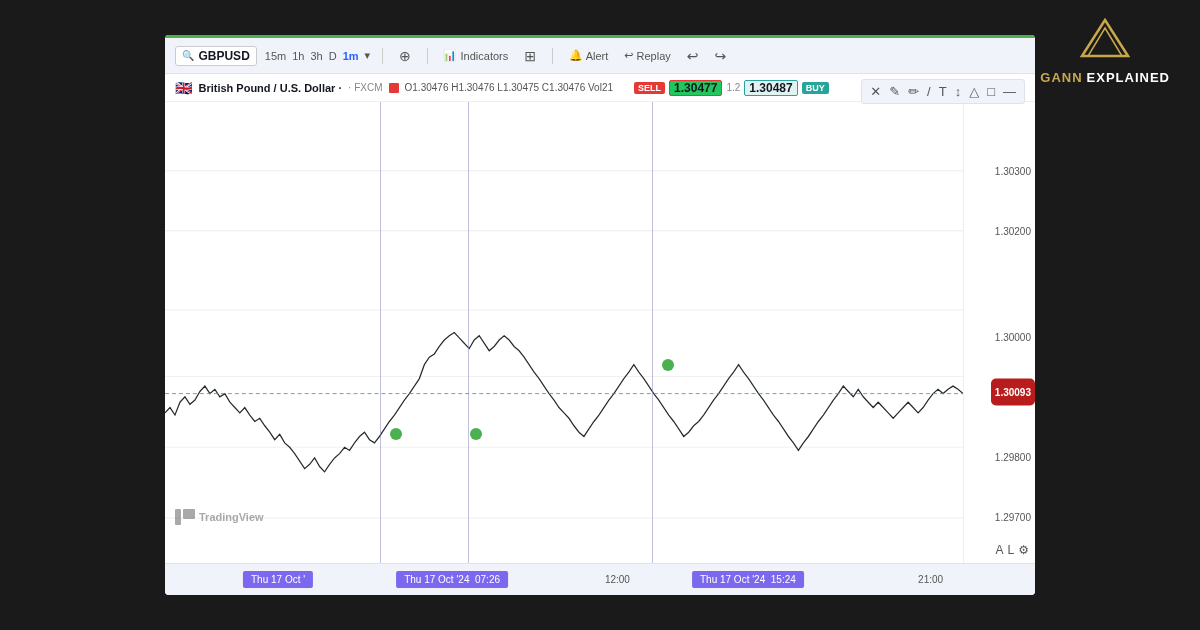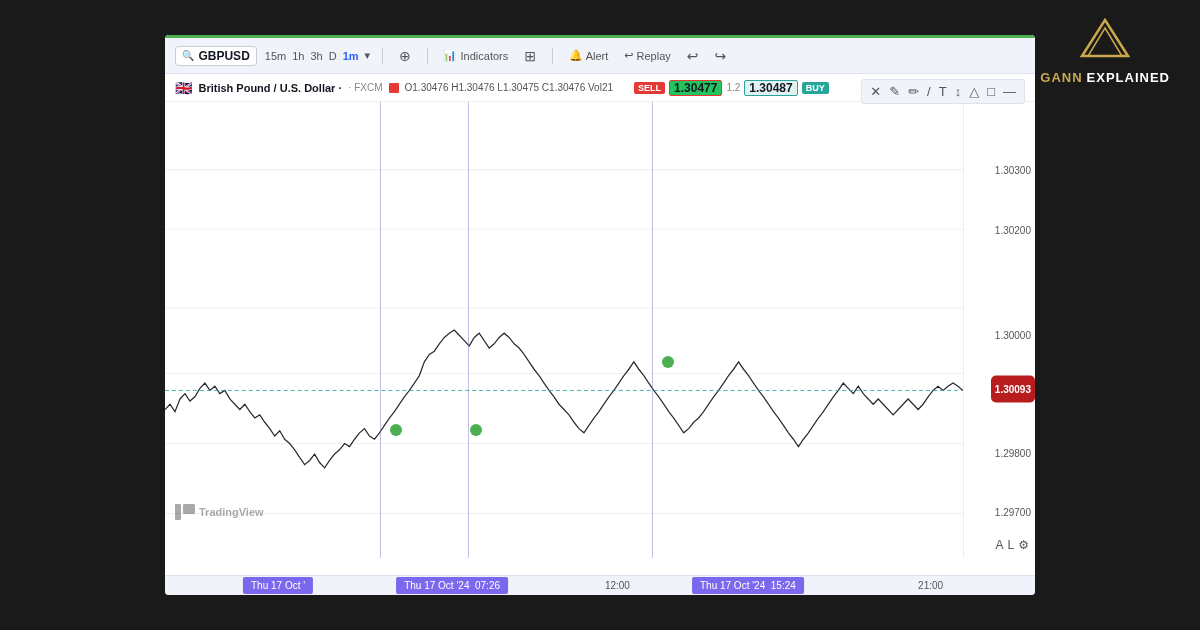--- a/index.html
+++ b/index.html
@@ -273,28 +273,27 @@
       font-size: 10px;
       font-weight: bold;
       padding: 8px 4px;
       border-radius: 5px;
       transform: translateY(-50%);
       white-space: nowrap;
     }
 
     
     .time-axis {
-      height: 20px;
+      height: 32px;
       background: #f0f3fa;
       border-top: 1px solid #dde2ef;
       display: flex;
       align-items: center;
       position: relative;
       flex-shrink: 0;
-      margin-top: 17px;
     }
 
     .time-label {
       position: absolute;
       font-size: 10px;
       color: #555;
       transform: translateX(-50%);
     }
 
     .time-highlight {

